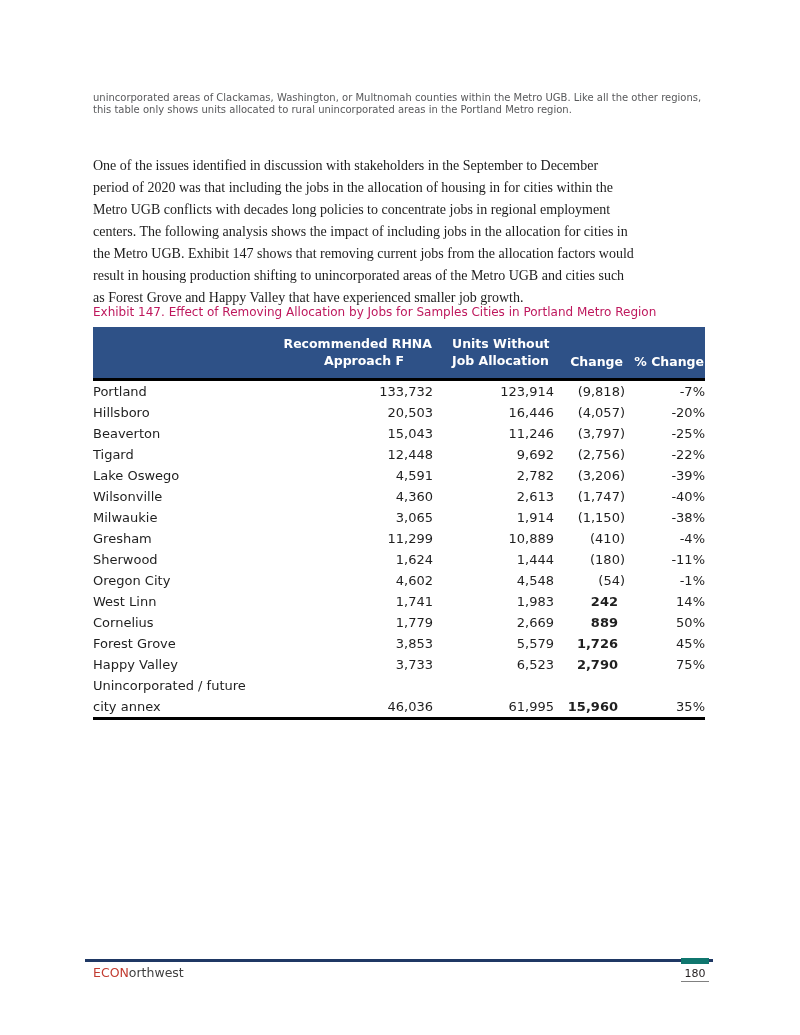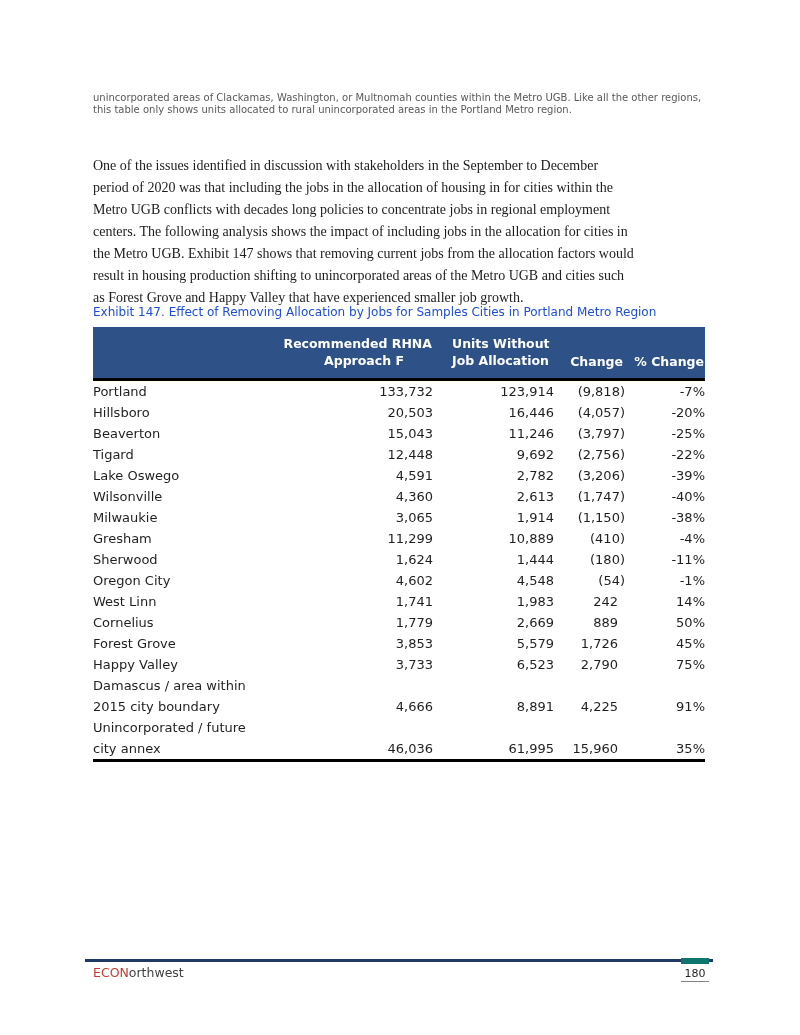--- a/index.html
+++ b/index.html
@@ -24,21 +24,21 @@
     left: 93px; top: 155px; width: 640px;
     font-family: "Liberation Serif", serif;
     font-size: 14px; line-height: 22px;
     color: #1c1c1c;
     white-space: pre-line;
   }
   .exhibit-title {
     position: absolute;
     left: 93px; top: 305px; width: 640px;
     font-size: 12px;
-    color: #1d4ed8;
+    color: #be185d;
   }
   table.exhibit {
     position: absolute;
     left: 93px; top: 327px;
     width: 612px;
     border-collapse: collapse;
     table-layout: fixed;
     font-size: 13px;
     color: #1f1f1f;
   }
@@ -63,21 +63,21 @@
     height: 21px;
     line-height: 21px;
     vertical-align: bottom;
   }
   td.city-cell {
     text-align: left;
     padding-left: 3px;
     white-space: pre-line;
   }
   td.num-cell { text-align: right; padding-right: 1px; }
-  td.change-cell.pos { padding-right: 7px; }
+  td.change-cell.pos { padding-right: 7px; font-weight: bold; }
   table.exhibit tbody tr:last-child td { border-bottom: 3px solid #000000; }
 
   .footer-rule {
     position: absolute;
     left: 85px; top: 959px;
     width: 628px; height: 3px;
     background: #1F3864;
   }
   .footer-brand {
     position: absolute;
@@ -238,28 +238,20 @@
           <td class="num-cell pct-cell">45%</td>
         </tr>
         <tr>
           <td class="city-cell">Happy Valley</td>
           <td class="num-cell rhna-cell">3,733</td>
           <td class="num-cell without-cell">6,523</td>
           <td class="num-cell change-cell pos">2,790</td>
           <td class="num-cell pct-cell">75%</td>
         </tr>
         <tr>
-          <td class="city-cell">Damascus / area within
-2015 city boundary</td>
-          <td class="num-cell rhna-cell">4,666</td>
-          <td class="num-cell without-cell">8,891</td>
-          <td class="num-cell change-cell pos">4,225</td>
-          <td class="num-cell pct-cell">91%</td>
-        </tr>
-        <tr>
           <td class="city-cell">Unincorporated / future
 city annex</td>
           <td class="num-cell rhna-cell">46,036</td>
           <td class="num-cell without-cell">61,995</td>
           <td class="num-cell change-cell pos">15,960</td>
           <td class="num-cell pct-cell">35%</td>
         </tr>
       </tbody>
   </table>
 

